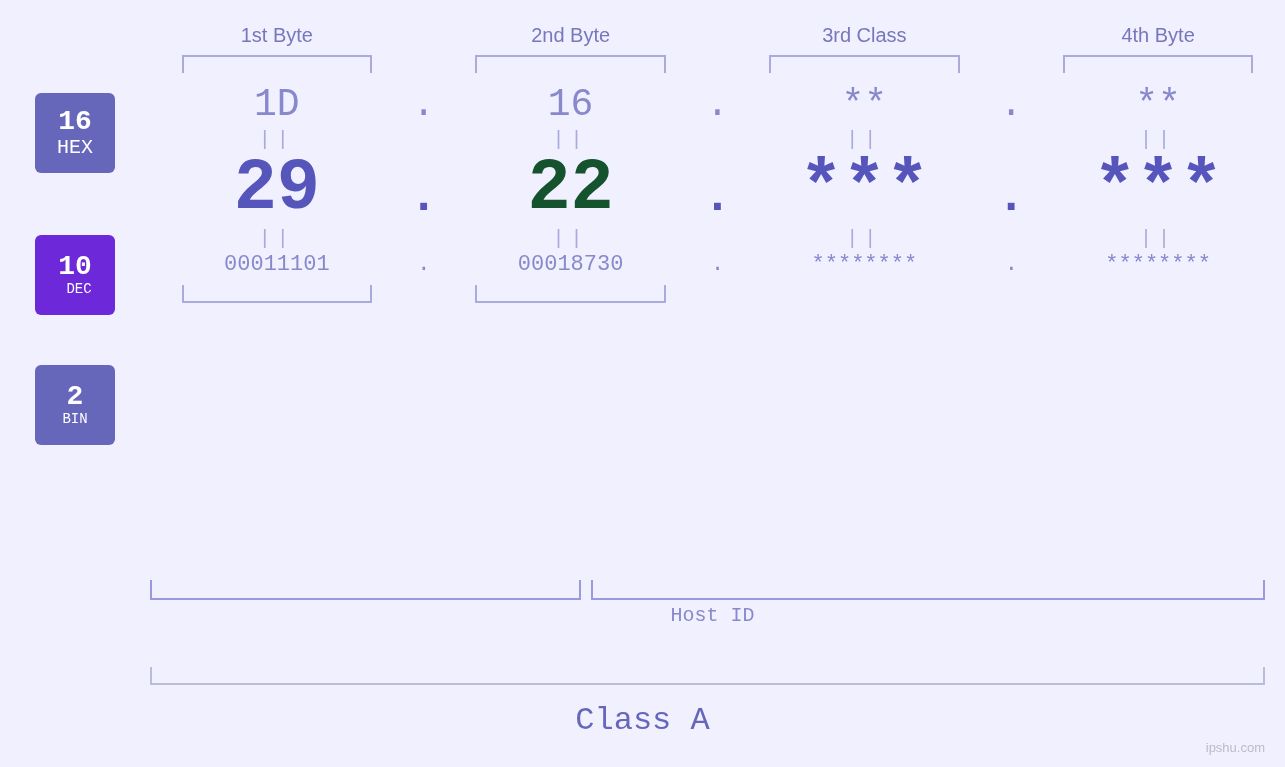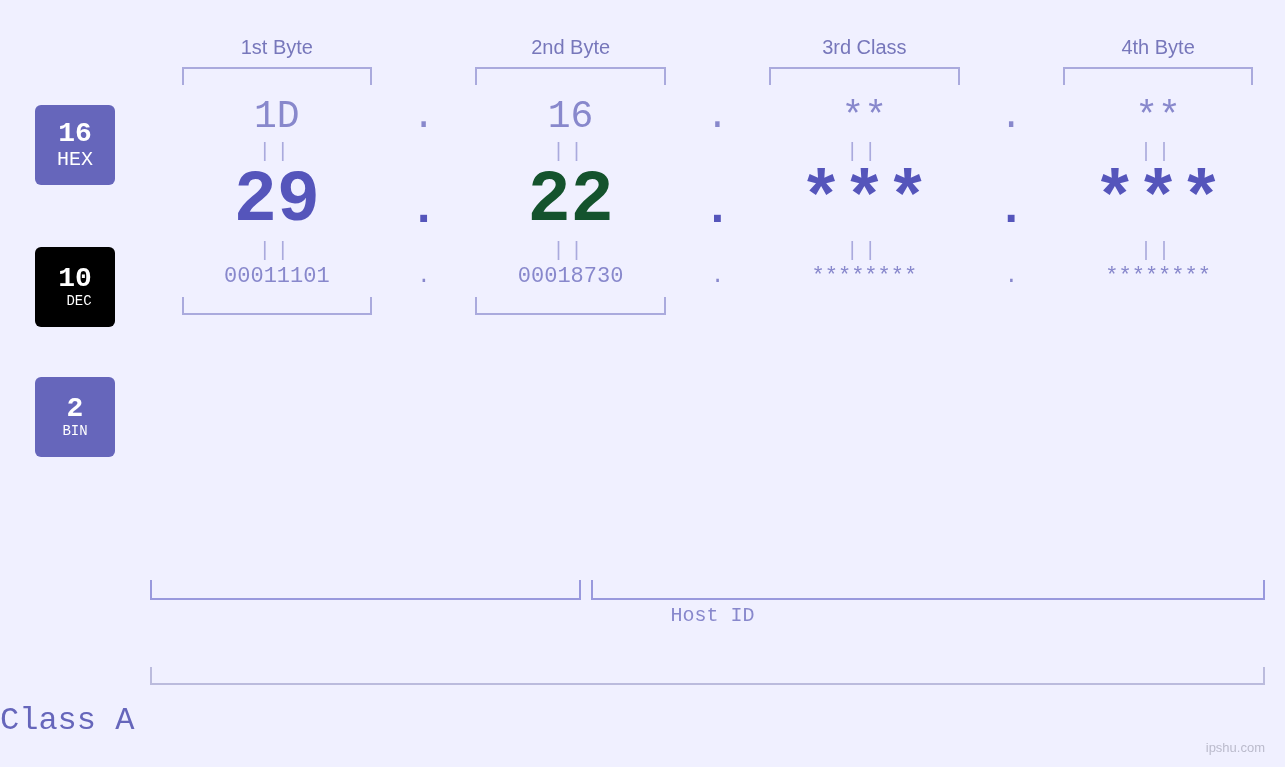--- a/index.html
+++ b/index.html
@@ -14,21 +14,21 @@
     }
 
     .container {
       width: 1285px;
       height: 767px;
       position: relative;
       display: flex;
       flex-direction: column;
       align-items: center;
       justify-content: flex-start;
-      padding-top: 36px;
+      padding-top: 24px;
     }
 
   </style>
 </head>
 <body>
 
 <div class="container">
 
   <div style="display:flex; width:100%; padding-left:150px; flex-direction:column;">
 
@@ -61,21 +61,21 @@
     </div>
   </div>
 
   <div style="display:flex; width:100%; margin-top:10px; flex:1;">
 
     <div style="width:150px; display:flex; flex-direction:column; align-items:center; padding-top:10px; gap:0;">
       <div style="width:80px; height:80px; background:#6666bb; border-radius:6px; display:flex; flex-direction:column; align-items:center; justify-content:center; color:white; margin-bottom:62px;">
         <span style="font-size:28px; font-weight:bold; line-height:1;">16</span>
         <span style="font-size:20px;">HEX</span>
       </div>
-      <div style="width:80px; height:80px; background:#000000; border-radius:6px; display:flex; flex-direction:column; align-items:center; justify-content:center; color:white; margin-bottom:50px;">
+      <div style="width:80px; height:80px; background:#6d28d9; border-radius:6px; display:flex; flex-direction:column; align-items:center; justify-content:center; color:white; margin-bottom:50px;">
         <span style="font-size:28px; font-weight:bold; line-height:1;">10</span>
         <span style="font-size:14px;margin-left:8px;">DEC</span>
       </div>
       <div style="width:80px; height:80px; background:#6666bb; border-radius:6px; display:flex; flex-direction:column; align-items:center; justify-content:center; color:white;">
         <span style="font-size:28px; font-weight:bold; line-height:1;">2</span>
         <span style="font-size:14px;">BIN</span>
       </div>
     </div>
 
     <div style="flex:1; display:flex; flex-direction:column;">
@@ -176,17 +176,17 @@
 
     <div style="display:flex; width:100%; margin-top:4px;">
       <div style="flex:1; text-align:center; color:#8888cc; font-size:20px; font-family:'Courier New',Courier,monospace; margin-left:10px; margin-right:20px;">Host ID</div>
     </div>
   </div>
 
   <div style="position:absolute; bottom:82px; left:150px; right:20px;">
     <div style="width:100%; height:18px; border-bottom:2px solid #bbbbdd; border-left:2px solid #bbbbdd; border-right:2px solid #bbbbdd;"></div>
   </div>
 
-  <div style="position:absolute; bottom:28px; left:0; right:0; color:#6666bb; font-size:32px; font-family:'Courier New',Courier,monospace;">Class A</div>
+  <div style="position:absolute; bottom:28px; left:0; right:0; text-align:center; color:#6666bb; font-size:32px; font-family:'Courier New',Courier,monospace;">Class A</div>
 
   <div style="position:absolute; bottom:12px; right:20px; color:#bbbbcc; font-size:13px; font-family:Arial,sans-serif;">ipshu.com</div>
 
 </div>
 
 </body></html>

